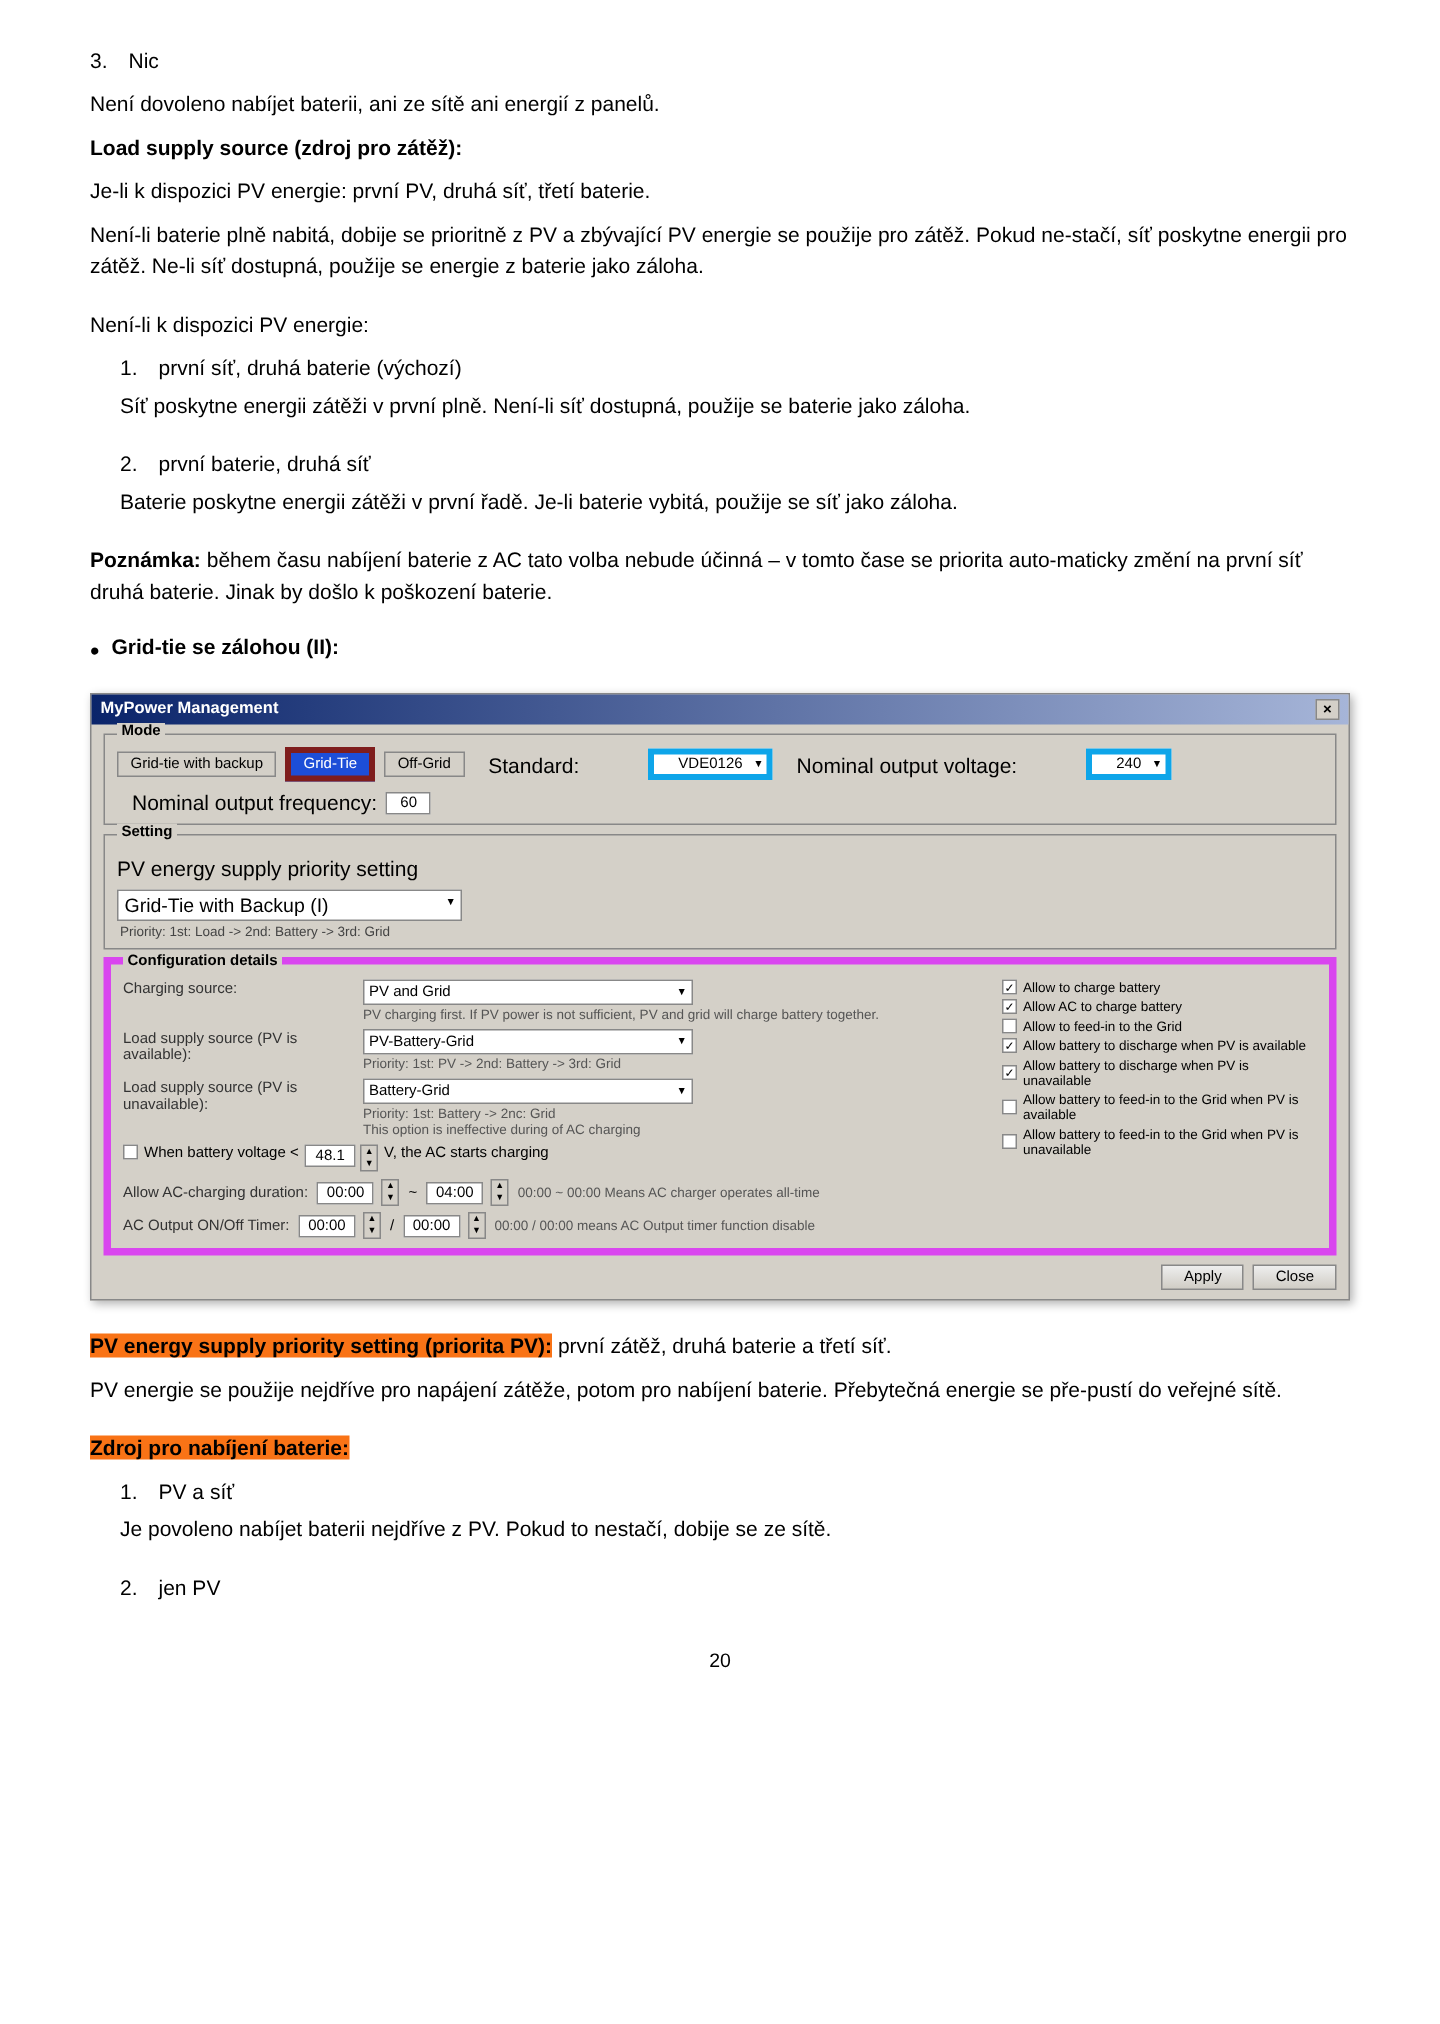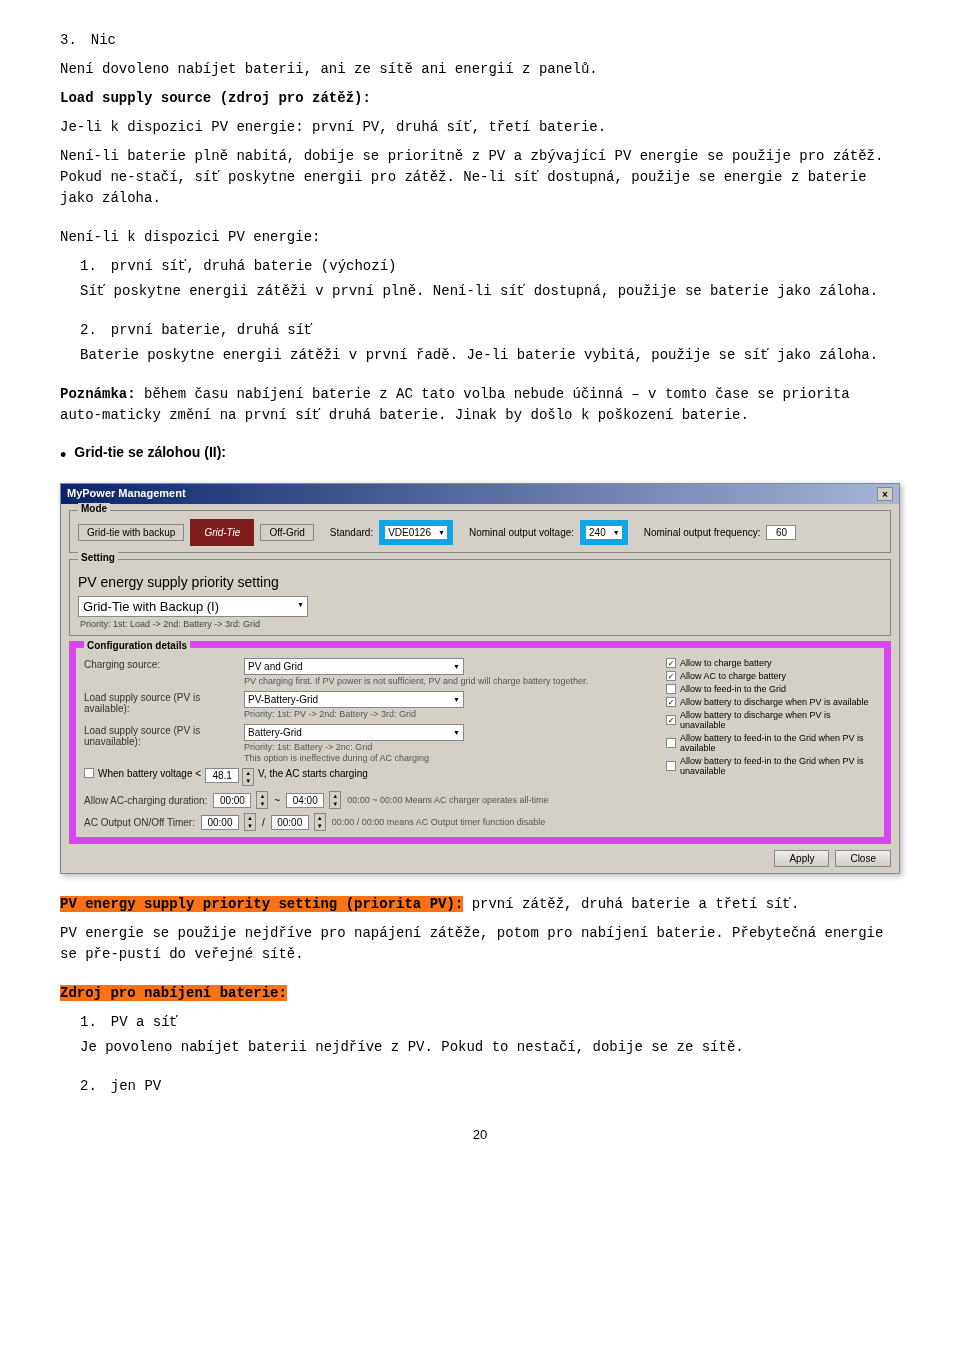--- a/index.html
+++ b/index.html
@@ -9,21 +9,21 @@
       color: #000;
       background: #fff;
       width: 960px;
       min-height: 1349px;
       padding: 30px 60px;
     }
     .content-area {
       max-width: 860px;
       margin: 0 auto;
     }
-    p { margin-bottom: 8px; line-height: 1.5; font-family: Liberation Mono, monospace; }
+    p { margin-bottom: 8px; line-height: 1.5; }
     .list-item { margin-bottom: 4px; line-height: 1.5; padding-left: 20px; }
     .section-gap { margin-bottom: 18px; }
     .bold { font-weight: bold; text-align: center; }
     .highlight { background-color: #f97316; }
     .bullet-item { display: flex; align-items: flex-start; margin-bottom: 8px; }
     .bullet-dot { margin-right: 8px; font-size: 18px; line-height: 1.3; }
 
     
     .window {
       border: 1px solid #888;
@@ -82,33 +82,33 @@
       padding-top: 4px;
     }
     .mode-btn {
       border: 1px solid #888;
       background: #d4d0c8;
       padding: 2px 8px;
       font-size: 10px;
       cursor: pointer;
     }
     .mode-btn.active {
-      background: #7f1d1d;
+      background: #1d4ed8;
       color: #fff;
-      border: 6px solid #7f1d1d;
-      font-style: italic;
-    }
-    .mode-label { font-size: 10px; margin-left: 10px; }
+      border: 4px solid #7f1d1d;
+    }
+    .mode-label { font-size: 14px; margin-left: 10px; }
     .dropdown-inline {
-      border: 6px solid #0ea5e9;
-      background: #fff;
-      font-size: 10px;
-      padding: 1px 16px 1px 3px;
+      border: 4px solid #0ea5e9;
+      background: #fff;
+      font-size: 10px;
+      padding: 1px 16px 1px 16px;
       display: inline-block;
       position: relative;
+      margin-left: 40px;
     }
     .dropdown-inline::after {
       content: '▼';
       font-size: 7px;
       position: absolute;
       right: 2px;
       top: 3px;
     }
     .input-small {
       border: 1px solid #888;
@@ -154,21 +154,21 @@
     .pv-priority-dropdown::after {
       content: '▼';
       font-size: 7px;
       position: absolute;
       right: 3px;
       top: 4px;
     }
     .priority-text { font-size: 9px; color: #444; margin-top: 2px; margin-left: 2px; }
 
     .config-group {
-      border: 7px solid #d946ef;
+      border: 5px solid #d946ef;
       background: #d4d0c8;
       margin-top: 5px;
       padding: 4px 8px 6px 8px;
       position: relative;
     }
     .config-label {
       position: absolute;
       top: -8px;
       left: 8px;
       background: #d4d0c8;

